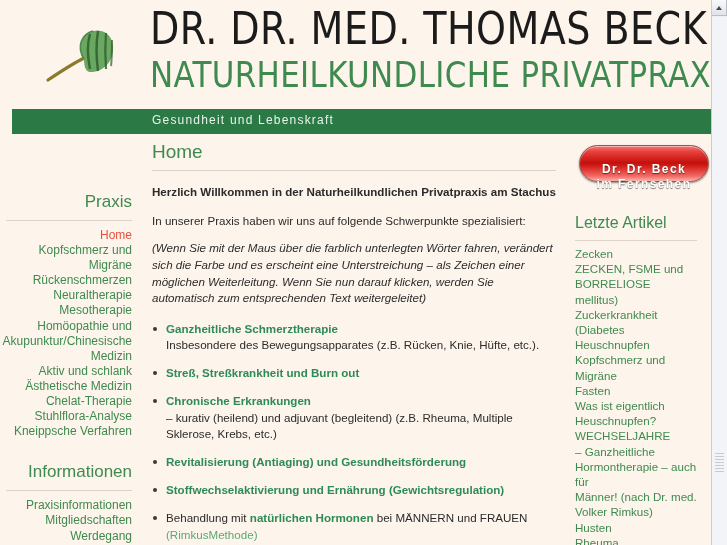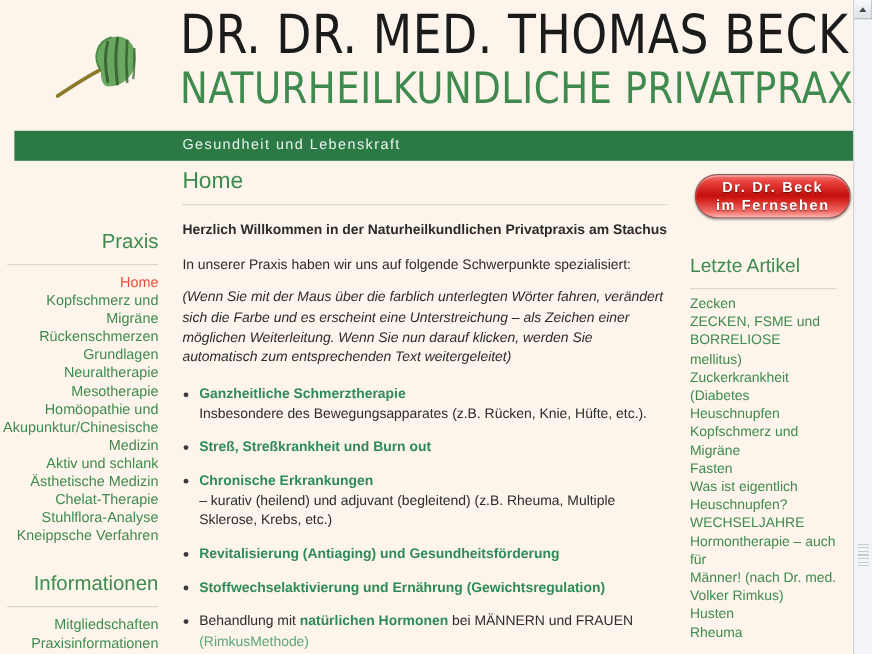--- a/index.html
+++ b/index.html
@@ -172,21 +172,21 @@
   #tvbtn {
     position: absolute; left: 4px; top: 5px;
     width: 130px; height: 37px;
     border-radius: 19px;
     background: linear-gradient(to bottom,
         #f47c78 0%, #e8413c 16%, #c3100d 48%,
         #d4201b 58%, #f06a64 86%, #fbb3ae 100%);
     border: 1px solid #8e5a55;
     box-shadow: 0 1px 2px rgba(0,0,0,0.45), inset 0 1px 0 rgba(255,255,255,0.45);
     text-align: center;
-    padding-top: 3px;
+    padding-top: 16px;
   }
   #tvbtn div {
     color: #ffffff;
     font-size: 12px;
     font-weight: bold;
     line-height: 14.5px;
     letter-spacing: 1.4px;
     text-shadow: 0 1px 1px rgba(0,0,0,0.55);
   }
   #right-inner { position: absolute; left: 0; top: 72px; width: 122px; }
@@ -224,38 +224,37 @@
   <div id="tagbar">
     <span>Gesundheit und Lebenskraft</span>
   </div>
 
   <div id="left-col">
     <div class="col-head">Praxis</div>
     <div class="col-rule"></div>
     <div class="nav-item active">Home</div>
     <div class="nav-item">Kopfschmerz und Migräne</div>
     <div class="nav-item">Rückenschmerzen</div>
-    <div class="nav-item">Grundlagen</div>
     <div class="nav-item">Neuraltherapie</div>
     <div class="nav-item">Mesotherapie</div>
     <div class="nav-item">Homöopathie und</div>
     <div class="nav-item">Akupunktur/Chinesische</div>
     <div class="nav-item">Medizin</div>
     <div class="nav-item">Aktiv und schlank</div>
     <div class="nav-item">Ästhetische Medizin</div>
     <div class="nav-item">Chelat-Therapie</div>
     <div class="nav-item">Stuhlflora-Analyse</div>
     <div class="nav-item">Kneippsche Verfahren</div>
 
     <div class="nav-gap"></div>
 
     <div class="col-head">Informationen</div>
     <div class="col-rule"></div>
+    <div class="nav-item">Praxisinformationen</div>
     <div class="nav-item">Mitgliedschaften</div>
-    <div class="nav-item">Praxisinformationen</div>
     <div class="nav-item">Werdegang</div>
     <div class="nav-item">Publikationen</div>
   </div>
 
   <div id="main-col">
     <div id="page-title">Home</div>
     <div id="title-rule"></div>
 
     <p class="lead">Herzlich Willkommen in der Naturheilkundlichen Privatpraxis am Stachus</p>
     <p>In unserer Praxis haben wir uns auf folgende Schwerpunkte spezialisiert:</p>
@@ -300,20 +299,21 @@
       <div class="art-item">ZECKEN, FSME und</div>
       <div class="art-item">BORRELIOSE</div>
       <div class="art-item">mellitus)</div>
       <div class="art-item">Zuckerkrankheit (Diabetes</div>
       <div class="art-item">Heuschnupfen</div>
       <div class="art-item">Kopfschmerz und Migräne</div>
       <div class="art-item">Fasten</div>
       <div class="art-item">Was ist eigentlich</div>
       <div class="art-item">Heuschnupfen?</div>
       <div class="art-item">WECHSELJAHRE</div>
+      <div class="art-item">– Ganzheitliche</div>
       <div class="art-item">Hormontherapie – auch für</div>
       <div class="art-item">Männer! (nach Dr. med.</div>
       <div class="art-item">Volker Rimkus)</div>
       <div class="art-item">Husten</div>
       <div class="art-item">Rheuma</div>
 
     </div>
   </div>
 
   <div id="scrollbar">

